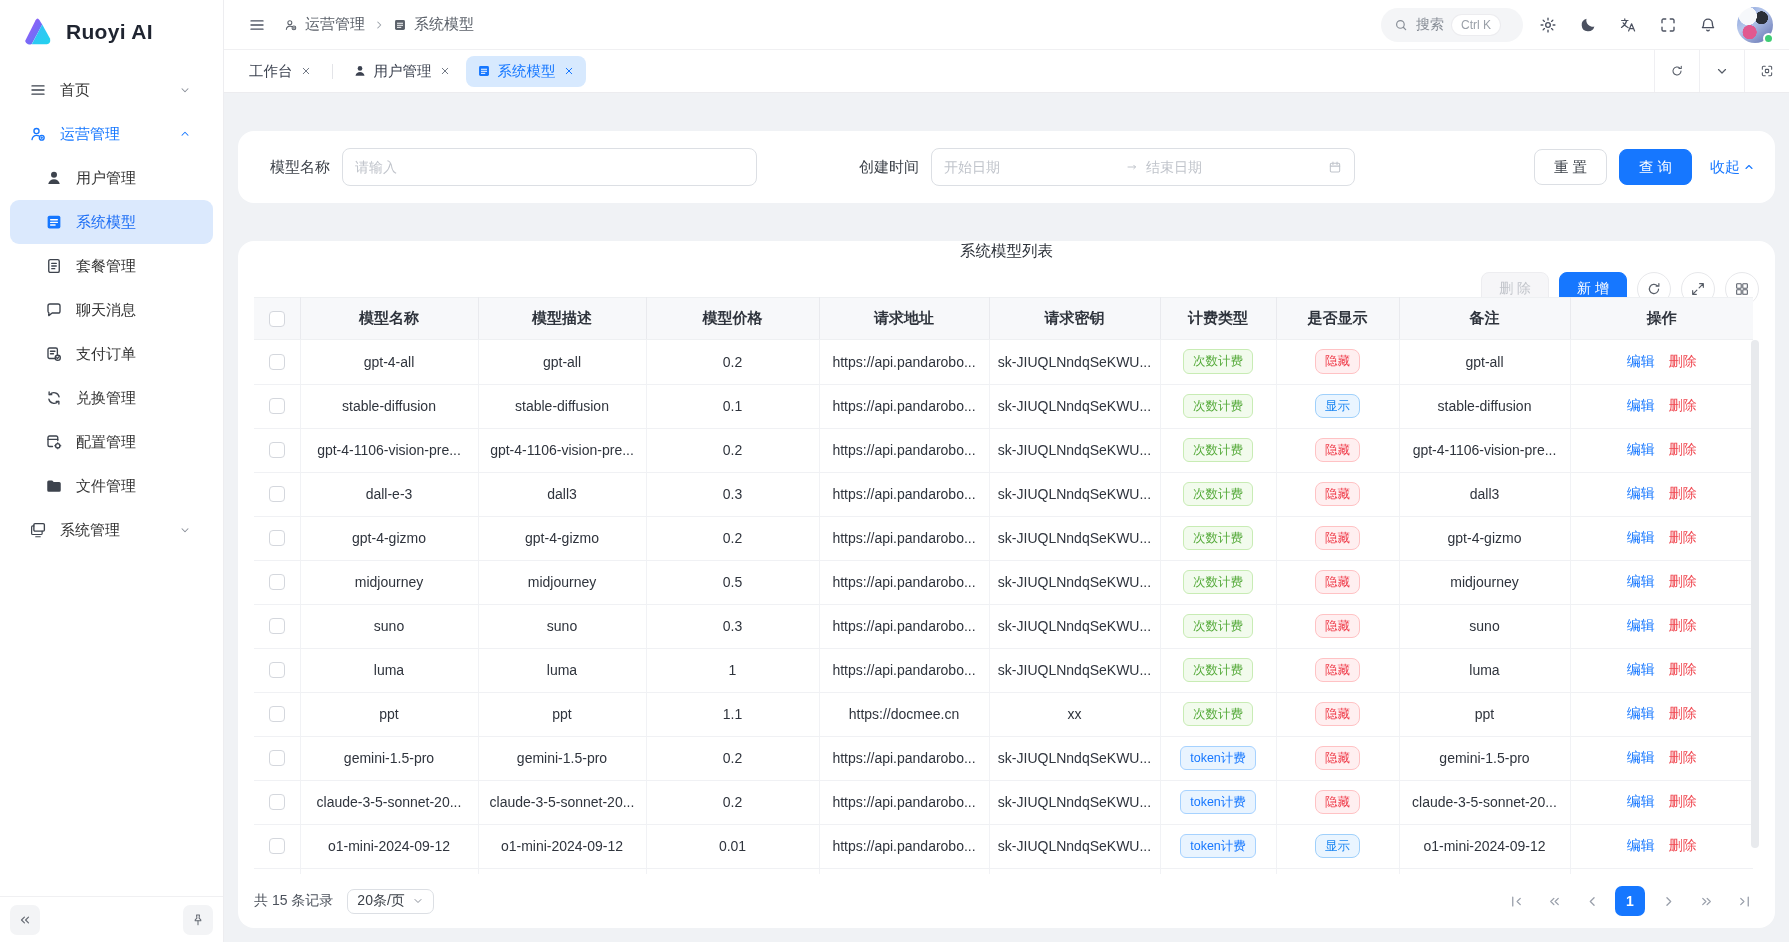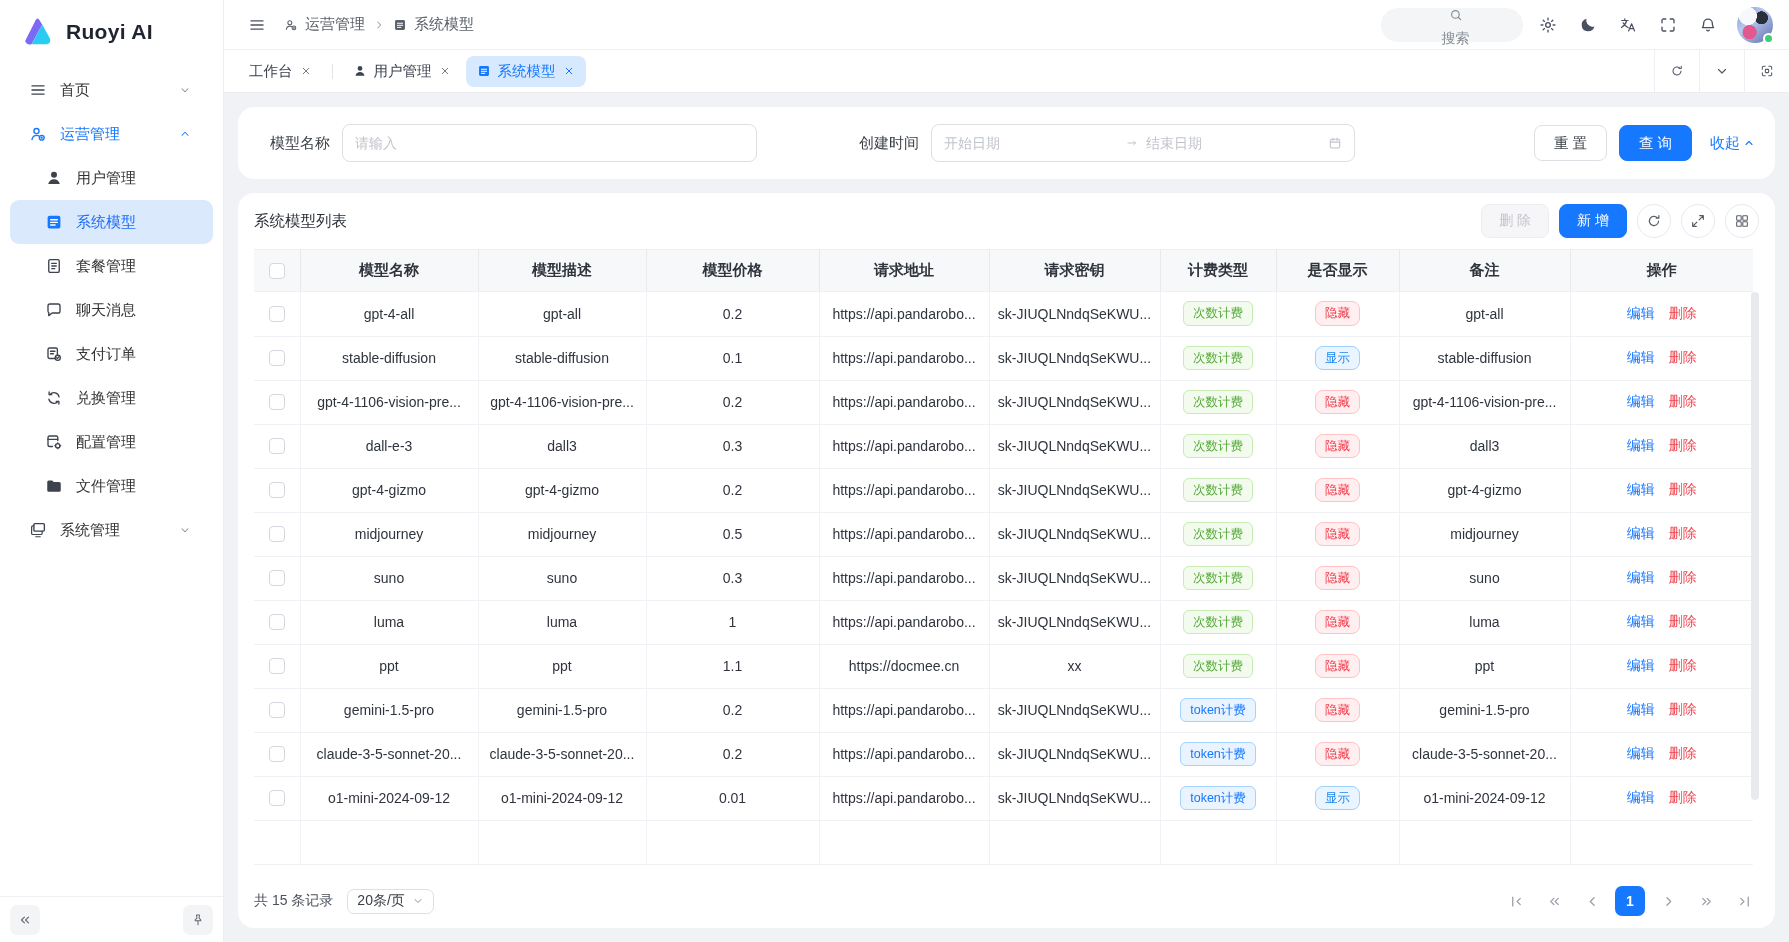--- a/index.html
+++ b/index.html
@@ -32,21 +32,21 @@
 
   
   .main { flex:1; display:flex; flex-direction:column; min-width:0; }
   .topbar { height:50px; background:#fff; display:flex; align-items:center; padding:0 16px; gap:10px; border-bottom:1px solid #f0f0f2; }
   .iconbtn { width:34px; height:34px; border:none; background:transparent; border-radius:8px; display:flex; align-items:center; justify-content:center; color:#4b5160; cursor:pointer; }
   .breadcrumb { display:flex; align-items:center; gap:8px; color:#5a6069; font-size:15px; }
   .crumb { display:flex; align-items:center; gap:7px; cursor:pointer; }
   .crumb .icn { color:#5a6069; }
   .crumb-sep { color:#9aa0a8; }
   .top-right { margin-left:auto; display:flex; align-items:center; gap:8px; }
-  .searchpill { height:34px; background:#f4f5f7; border-radius:17px; display:flex; align-items:center; gap:8px; padding:0 6px 0 13px; cursor:pointer; color:#878d96; min-width:142px;flex-direction:column; }
+  .searchpill { height:34px; background:#f4f5f7; border-radius:17px; display:flex; align-items:center; gap:8px; padding:0 6px 0 13px; cursor:pointer; color:#878d96; min-width:142px; }
   .searchpill .icn { color:#878d96; }
   .kbd { background:#fff; border-radius:10px; padding:3px 9px; font-size:12px; color:#9aa0a8; box-shadow:0 0 0 1px #ececef; }
   .avatar-wrap { position:relative; width:36px; height:36px; margin-left:4px; cursor:pointer; }
   .avatar { width:36px; height:36px; border-radius:50%;
     background:
       radial-gradient(circle at 30% 25%, #f6f8fb 0 24%, transparent 25%),
       radial-gradient(circle at 68% 30%, #2b2f38 0 18%, transparent 19%),
       radial-gradient(circle at 35% 70%, #e1598f 0 20%, transparent 21%),
       linear-gradient(140deg, #7f9bd8 0%, #b8c8ec 40%, #5f6fae 100%); }
   .status-dot { position:absolute; right:-1px; bottom:-1px; width:11px; height:11px; border-radius:50%; background:#3fcc74; border:2px solid #fff; }
@@ -59,40 +59,40 @@
   .tab.active { background:#d7e9fe; color:#1677ff; }
   .tab.active .icn { color:#1677ff; }
   .tab .close { color:#737a86; }
   .tab.active .close { color:#1677ff; }
   .tab-div { width:1px; height:15px; background:#e3e4e8; margin:0 5px; }
   .tabbar-right { display:flex; align-items:stretch; height:100%; }
   .tbtn { width:45px; border:none; border-left:1px solid #efeff2; background:#fff; display:flex; align-items:center; justify-content:center; color:#555b66; cursor:pointer; }
 
   
   .content { flex:1; padding:14px; display:flex; flex-direction:column; gap:14px; overflow:hidden; }
-  .card { background:#fff; border-radius:16px; }
+  .card { background:#fff; border-radius:16px;margin-top:24px; }
 
   .filter-card { height:72px; display:flex; align-items:center; padding:0 20px 0 32px; gap:12px; flex-shrink:0; }
   .f-label { font-size:15px; color:#3b4048; white-space:nowrap; }
   .f-input { width:415px; height:38px; border:1px solid #dcdfe4; border-radius:8px; padding:0 12px; font-size:14px; font-family:inherit; color:#303133; outline:none; }
   .f-input::placeholder { color:#c0c4cb; }
   .date-group { margin-left:90px; display:flex; align-items:center; gap:12px; }
   .date-range { width:424px; height:38px; border:1px solid #dcdfe4; border-radius:8px; display:flex; align-items:center; padding:0 12px; gap:8px; }
   .date-range input { border:none; outline:none; flex:1; min-width:0; font-size:14px; font-family:inherit; color:#303133; }
   .date-range input::placeholder { color:#c0c4cb; }
   .date-range .icn { color:#c0c4cb; }
   .f-spacer { flex:1; }
   .btn { height:36px; border-radius:8px; padding:0 19px; font-size:14.5px; font-family:inherit; cursor:pointer; display:inline-flex; align-items:center; gap:6px; }
   .btn-plain { background:#fff; border:1px solid #dcdfe4; color:#3b4048; }
   .btn-primary { background:#1677ff; border:1px solid #1677ff; color:#fff; }
   .link-collapse { color:#1677ff; font-size:15px; font-weight:500; display:inline-flex; align-items:center; gap:3px; cursor:pointer; margin-left:6px; white-space:nowrap; }
   .link-collapse .icn { color:#1677ff; }
 
   .table-card { flex:1; display:flex; flex-direction:column; overflow:hidden; }
-  .card-head { height:56px; display:flex; align-items:center; padding:0 16px; gap:10px; flex-shrink:0; }
+  .card-head { height:56px; display:flex; align-items:center; padding:0 16px; gap:10px; flex-shrink:0;flex-direction:column; }
   .card-title { font-size:15.5px; color:#2b3038; }
   .head-actions { margin-left:auto; display:flex; align-items:center; gap:10px; }
   .btn-sm { height:34px; padding:0 17px; font-size:14px; border-radius:8px; }
   .btn-disabled { background:#f6f6f8; border:1px solid #ededf0; color:#c2c5cb; cursor:not-allowed; }
   .circle-btn { width:34px; height:34px; border-radius:50%; border:1px solid #e7e8eb; background:#fff; display:flex; align-items:center; justify-content:center; color:#585e68; cursor:pointer; }
   .circle-btn .icn svg { width:16px; height:16px; }
 
   .table-zone { margin:0 16px; position:relative; flex:1; overflow:hidden; display:flex; flex-direction:column; }
   table { border-collapse:collapse; table-layout:fixed; width:calc(100% - 10px); }
   thead th { height:42px; background:#f7f8fa; font-size:15px; font-weight:bold; color:#2f343d; border-right:1px solid #e9eaee; border-top:1px solid #eef0f2; border-bottom:1px solid #eef0f2; text-align:center; }

